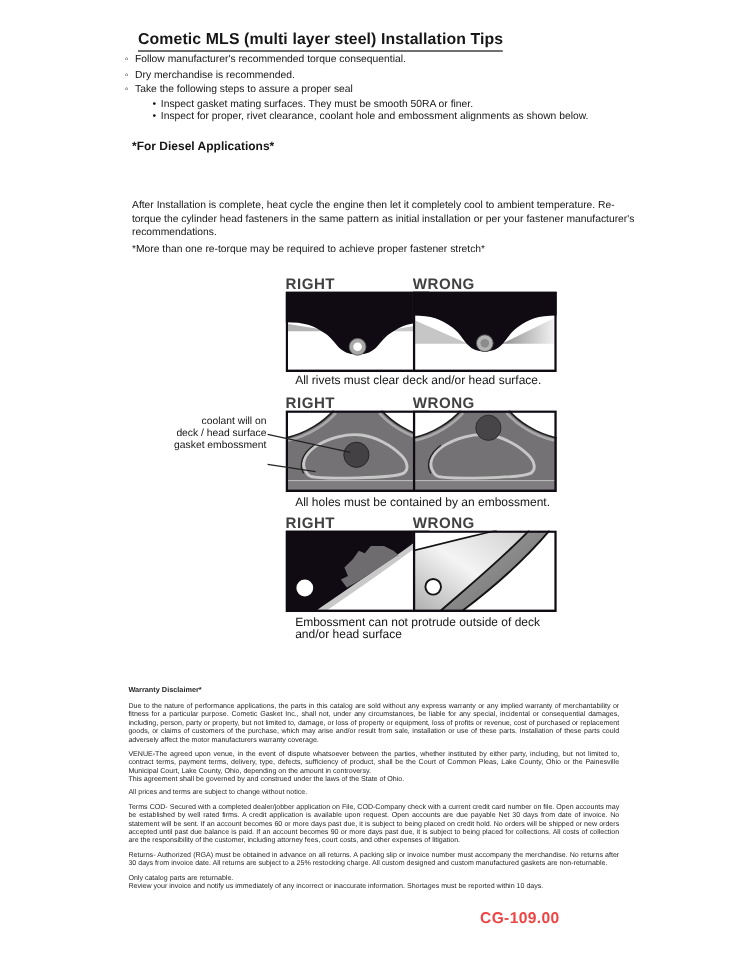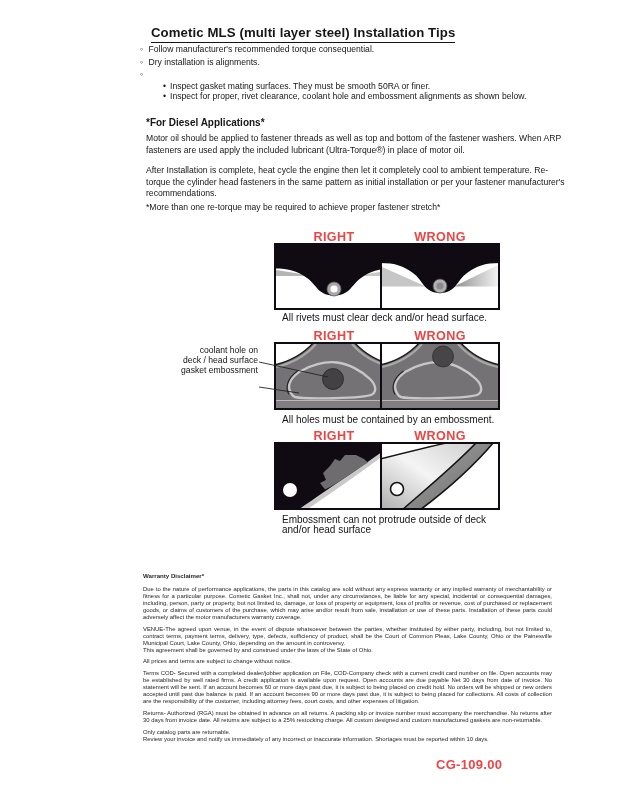--- a/index.html
+++ b/index.html
@@ -1,34 +1,34 @@
 <!DOCTYPE html>
 <html><head>
 <meta charset="utf-8">
 <style>
   html,body{margin:0;padding:0;background:#ffffff;}
   .page{position:relative;width:530px;height:800px;background:#ffffff;
-        font-family:"Liberation Sans",sans-serif;color:#161616;overflow:hidden;margin-left:36px;}
+        font-family:"Liberation Sans",sans-serif;color:#161616;overflow:hidden;}
 
   .title{position:absolute;left:115px;top:25px;font-size:13.2px;font-weight:bold;
          letter-spacing:.1px;border-bottom:1.6px solid #141414;padding-bottom:1.5px;}
 
   .bullets{position:absolute;left:104px;top:43px;font-size:8.6px;}
   .b{line-height:12.6px;display:flex;}
   .m{width:8.5px;flex:none;}
   .sub{margin-left:23px;}
   .sb{line-height:10.4px;display:flex;}
   .sm{width:7px;flex:none;}
 
   .d-head{position:absolute;left:110px;top:117px;font-size:10px;font-weight:bold;}
   .d-para{position:absolute;left:110px;width:422px;margin:0;font-size:8.6px;line-height:11.5px;}
   .p1{top:133px}.p2{top:165px}.p3{top:202px}
 
-  .dg-label{position:absolute;width:120px;text-align:center;font-size:12.6px;font-weight:600;
-            color:#ef4444;letter-spacing:.4px;}
+  .dg-label{position:absolute;width:120px;font-size:12.6px;font-weight:600;
+            color:#404040;letter-spacing:.4px;}
   .dg-box{position:absolute;width:120px;height:67px;}
   .dg-box svg{display:block;width:100%;height:100%;}
   .dg-cap{position:absolute;left:246px;font-size:10px;color:#141414;}
   .colL{left:238px}.colR{left:344px}
   .r1l{top:230px}.r1b{top:243px}
   .c1{top:312px}
   .r2l{top:329px}.r2b{top:342px;height:68px}
   .c2{top:414px}
   .r3l{top:429px}.r3b{top:442px;height:68px}
   .c3{top:515px;line-height:10.2px}
@@ -53,39 +53,39 @@
 
   <div class="title">Cometic MLS (multi layer steel) Installation Tips</div>
 
   <div class="bullets">
     <div class="b">
       <span class="m">◦</span>
       <span>Follow manufacturer's recommended torque consequential.</span>
     </div>
     <div class="b">
       <span class="m">◦</span>
-      <span>Dry installation is alignments.</span>
+      <span>Dry merchandise is recommended.</span>
     </div>
     <div class="b">
       <span class="m">◦</span>
+      <span>Take the following steps to assure a proper seal</span>
     </div>
     <div class="sub">
       <div class="sb">
         <span class="sm">•</span>
         <span>Inspect gasket mating surfaces.  They must be smooth 50RA or finer.</span>
       </div>
       <div class="sb">
         <span class="sm">•</span>
         <span>Inspect for proper, rivet clearance, coolant hole and embossment alignments as shown below.</span>
       </div>
     </div>
   </div>
 
   <div class="d-head">*For Diesel Applications*</div>
-  <p class="d-para p1">Motor oil should be applied to fastener threads as well as top and bottom of the fastener washers. When ARP fasteners are used apply the included lubricant (Ultra-Torque®) in place of motor oil.</p>
   <p class="d-para p2">After Installation is complete, heat cycle the engine then let it completely cool to ambient temperature. Re-torque the cylinder head fasteners in the same pattern as initial installation or per your fastener manufacturer's recommendations.</p>
   <p class="d-para p3">*More than one re-torque may be required to achieve proper fastener stretch*</p>
 
   <div class="dg-label colL r1l">RIGHT</div>
   <div class="dg-label colR r1l">WRONG</div>
 
   <div class="dg-box colL r1b">
     <svg viewBox="0 0 120 67">
       <rect width="120" height="67" fill="#ffffff"></rect>
       <polygon points="2,27 40,33 2,33" fill="#b4b4b4"></polygon>
@@ -112,21 +112,21 @@
       <circle cx="60" cy="43" r="3.6" fill="#8b8b8b"></circle>
       <rect x="1" y="1" width="118" height="65" fill="none" stroke="#100a13" stroke-width="2"></rect>
     </svg>
   </div>
   <div class="dg-cap c1">All rivets must clear deck and/or head surface.</div>
 
   <div class="dg-label colL r2l">RIGHT</div>
   <div class="dg-label colR r2l">WRONG</div>
 
   <div class="ann ann1">
-    <div>coolant hole on</div>
+    <div>coolant will on</div>
     <div>deck / head surface</div>
   </div>
   <div class="ann ann2">gasket embossment</div>
   <svg class="ann-svg" width="80" height="45">
     <line x1="1" y1="7" x2="70" y2="22" stroke="#222222" stroke-width="0.9"></line>
     <line x1="1" y1="32" x2="41" y2="38" stroke="#222222" stroke-width="0.9"></line>
   </svg>
 
   <div class="dg-box colL r2b">
     <svg viewBox="0 0 120 68">

